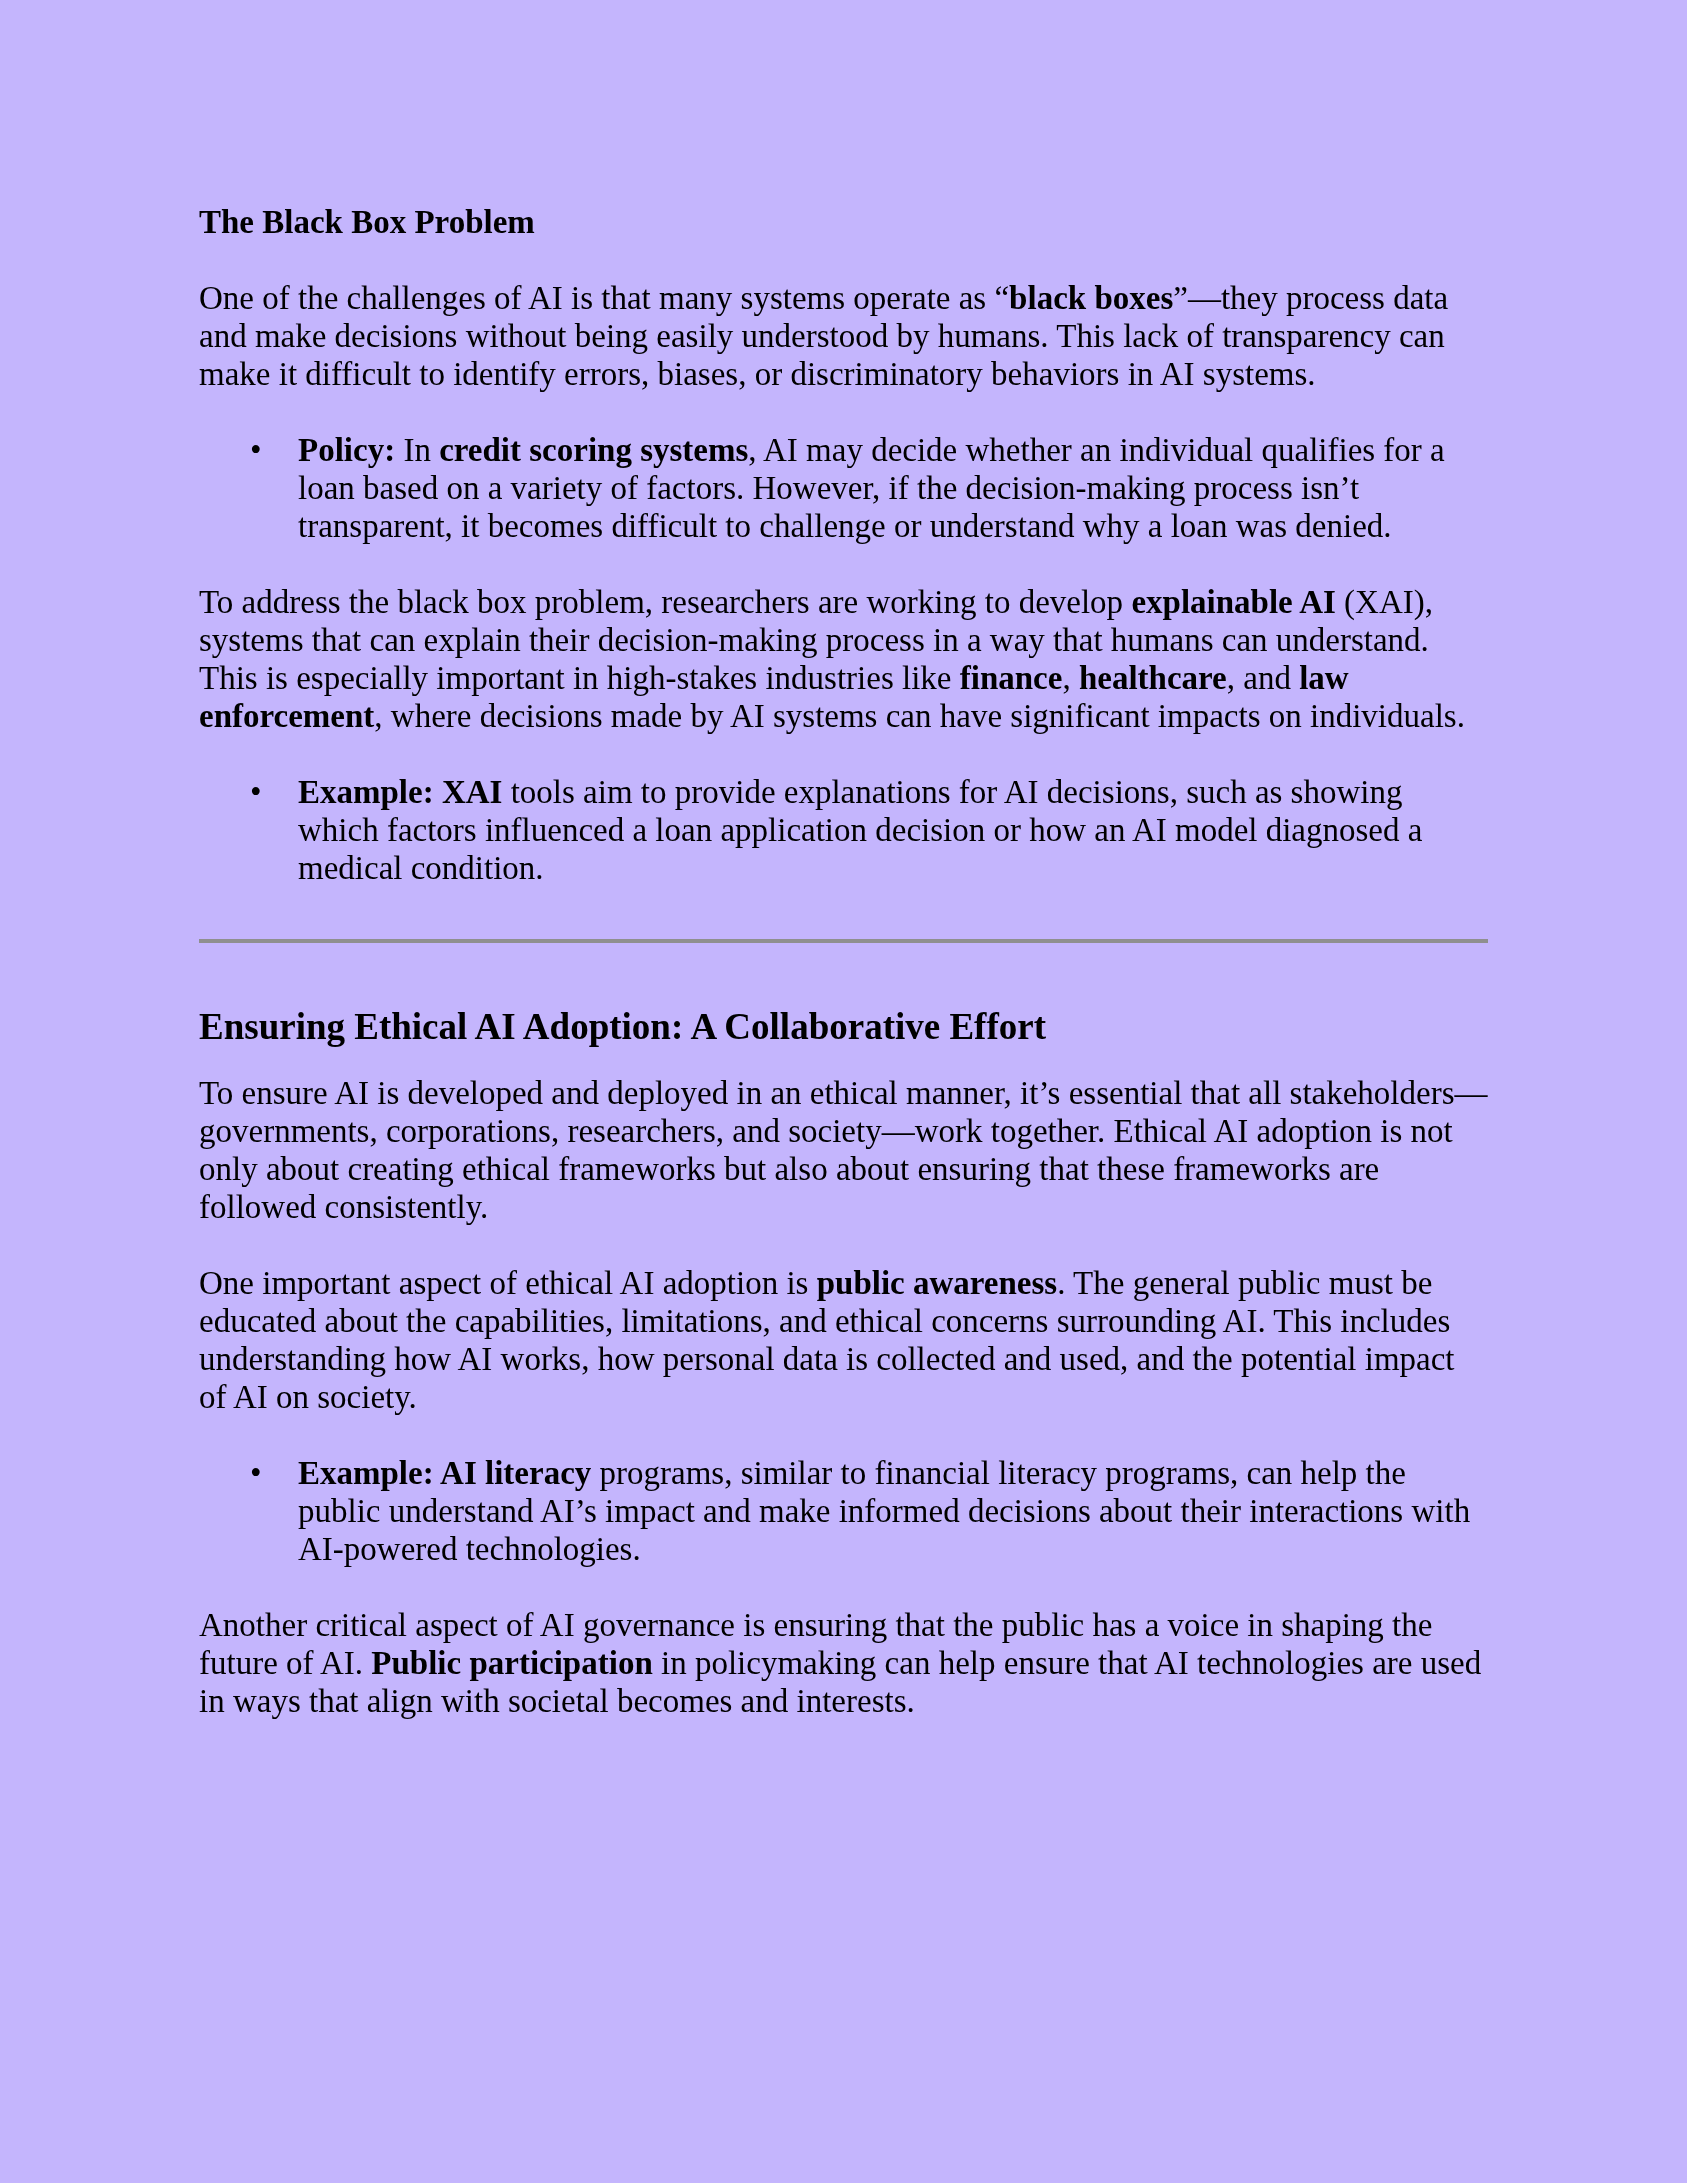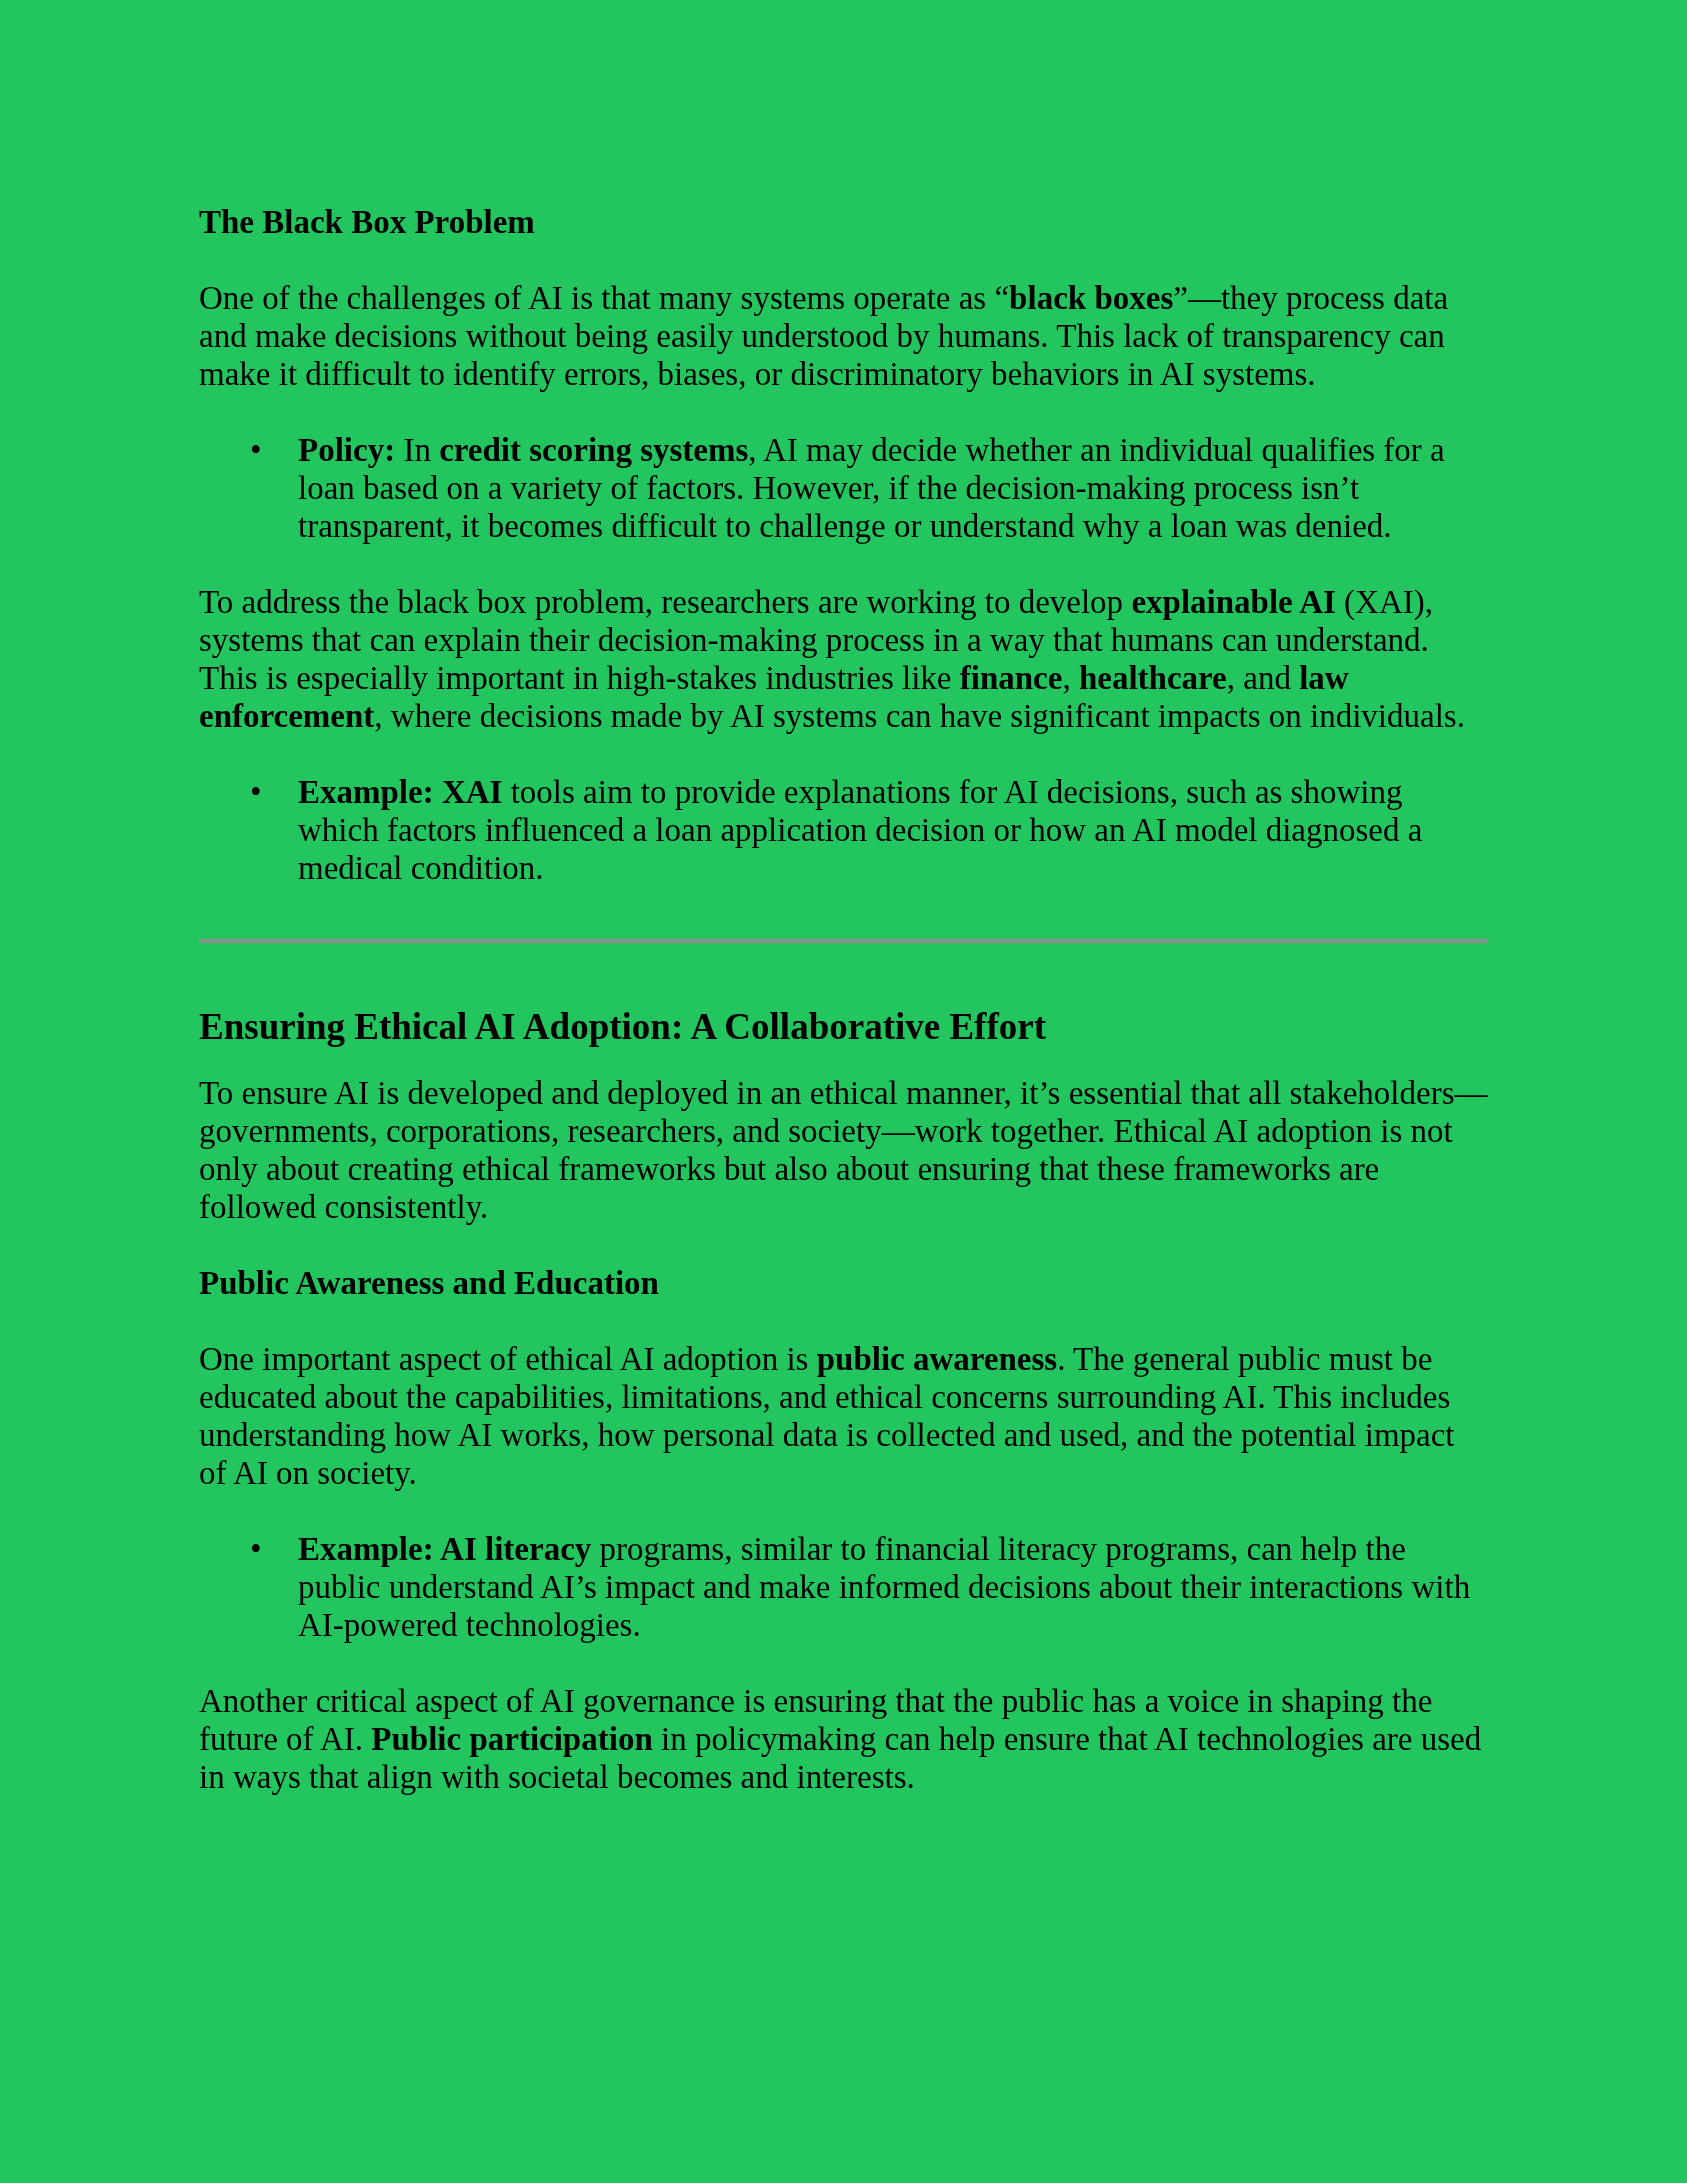--- a/index.html
+++ b/index.html
@@ -7,21 +7,21 @@
   body {
     width: 1687px;
     height: 2183px;
     overflow: hidden;
     font-family: "Liberation Serif", serif;
     color: #000000;
   }
   .page {
     width: 100%;
     height: 100%;
-    background: #22c55e;
+    background: #c4b5fd;
     padding: 203px 199px 99px 199px;
   }
   .body-text, .sub-heading, .bullet-list {
     font-size: 33px;
     line-height: 38px;
     margin: 0 0 38px 0;
   }
   .sub-heading { font-weight: bold; }
   .main-heading {
     font-size: 37px;
@@ -59,21 +59,20 @@
   <ul class="bullet-list">
     <li class="bullet-item"><span class="bullet-marker">•</span><b>Example: XAI</b><span> tools aim to provide explanations for AI decisions, such as showing which factors influenced a loan application decision or how an AI model diagnosed a medical condition.</span></li>
   </ul>
 
   <hr class="divider">
 
   <h1 class="main-heading">Ensuring Ethical AI Adoption: A Collaborative Effort</h1>
 
   <p class="body-text"><span>To ensure AI is developed and deployed in an ethical manner, it’s essential that all stakeholders—governments, corporations, researchers, and society—work together. Ethical AI adoption is not only about creating ethical frameworks but also about ensuring that these frameworks are followed consistently.</span></p>
 
-  <h3 class="sub-heading">Public Awareness and Education</h3>
 
   <p class="body-text"><span>One important aspect of ethical AI adoption is </span><b>public awareness</b><span>. The general public must be educated about the capabilities, limitations, and ethical concerns surrounding AI. This includes understanding how AI works, how personal data is collected and used, and the potential impact of AI on society.</span></p>
 
   <ul class="bullet-list">
     <li class="bullet-item"><span class="bullet-marker">•</span><b>Example: AI literacy</b><span> programs, similar to financial literacy programs, can help the public understand AI’s impact and make informed decisions about their interactions with AI-powered technologies.</span></li>
   </ul>
 
 
   <p class="body-text"><span>Another critical aspect of AI governance is ensuring that the public has a voice in shaping the future of AI. </span><b>Public participation</b><span> in policymaking can help ensure that AI technologies are used in ways that align with societal becomes and interests.</span></p>
 

